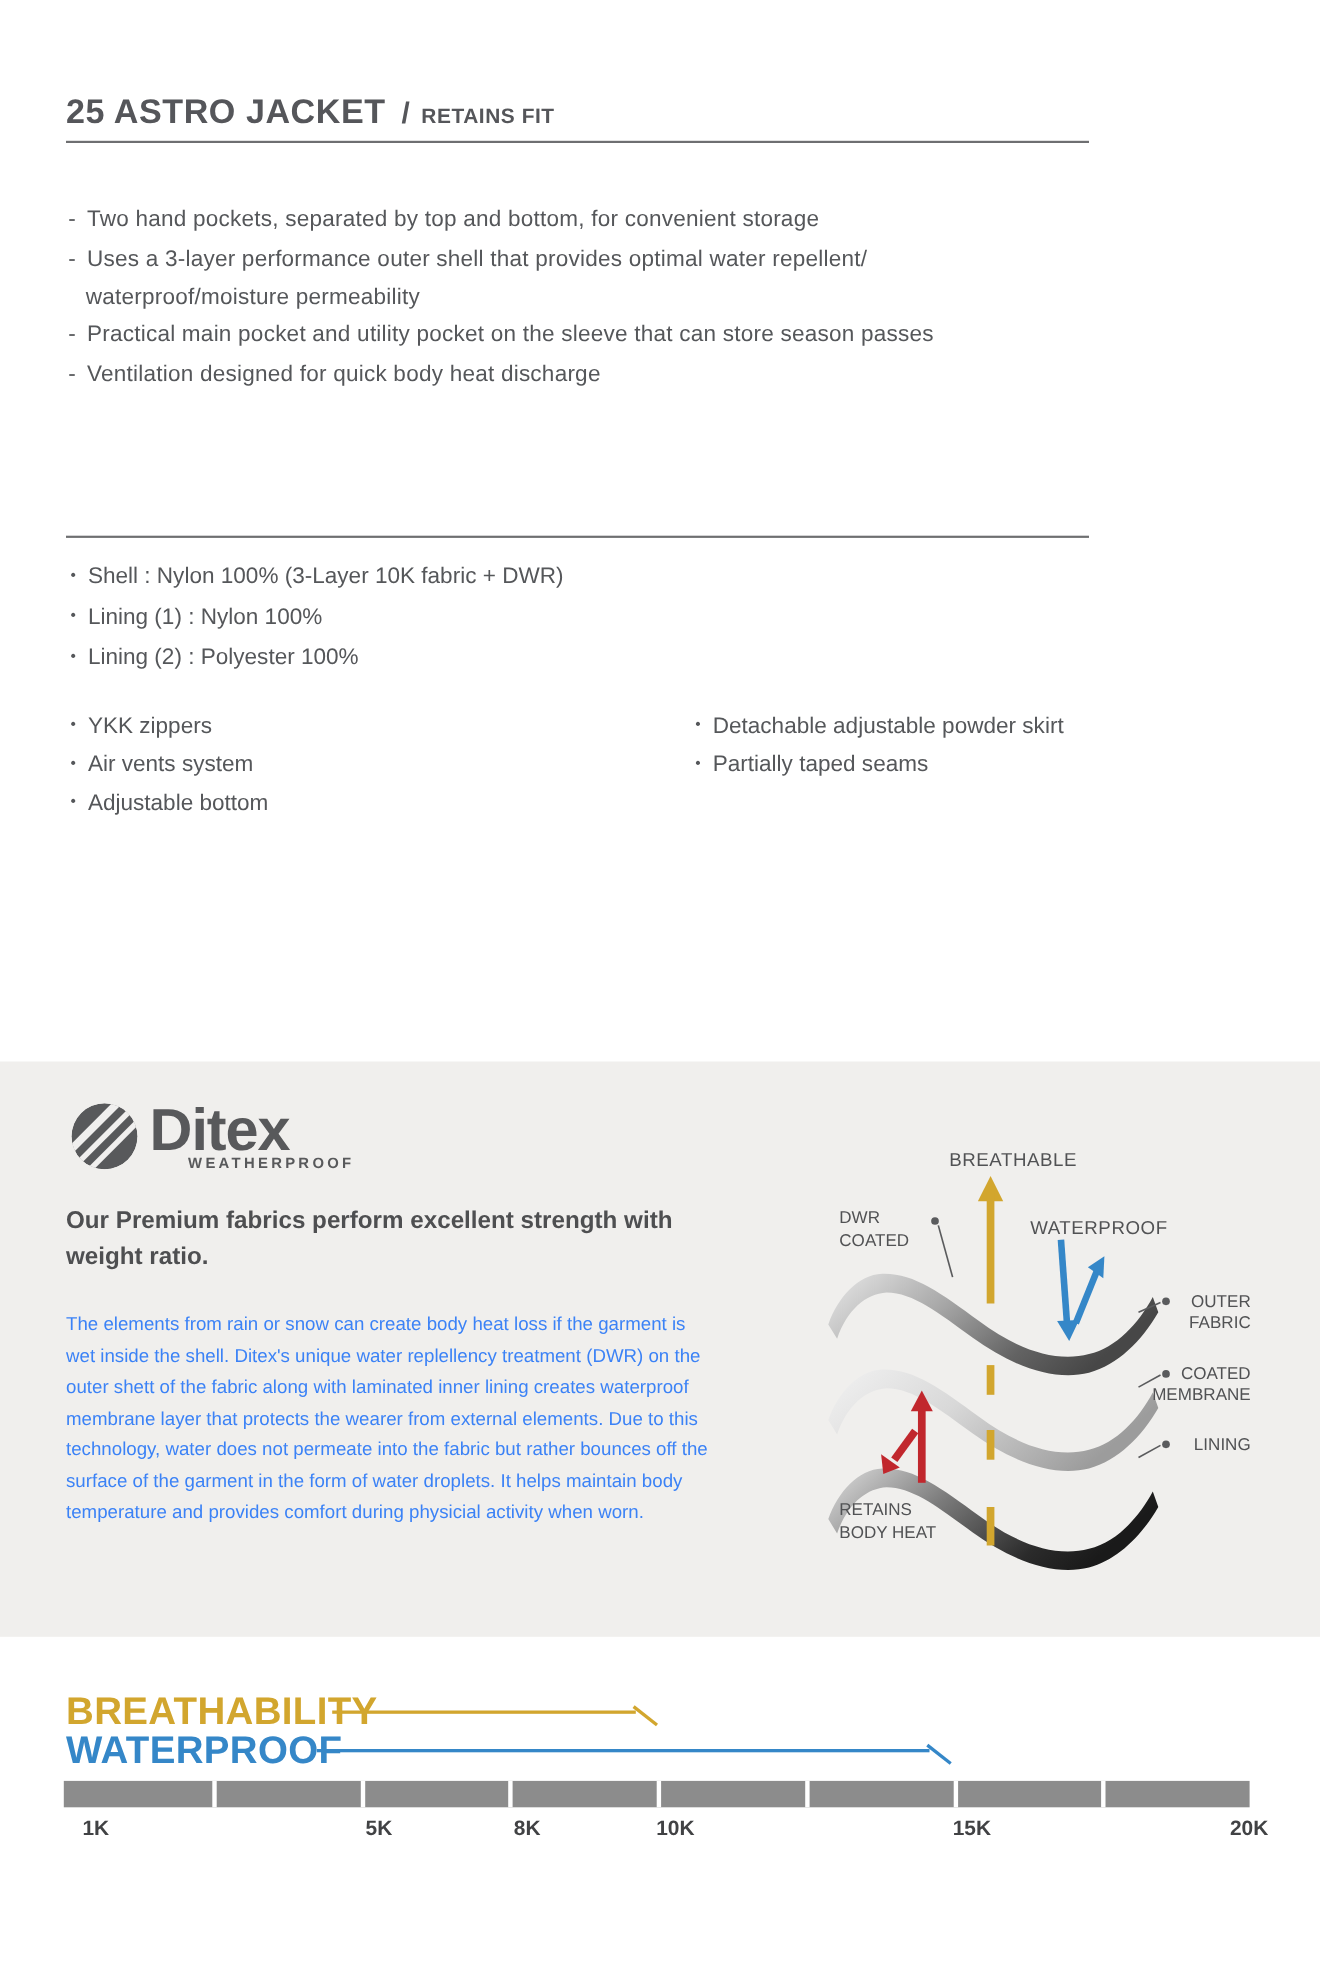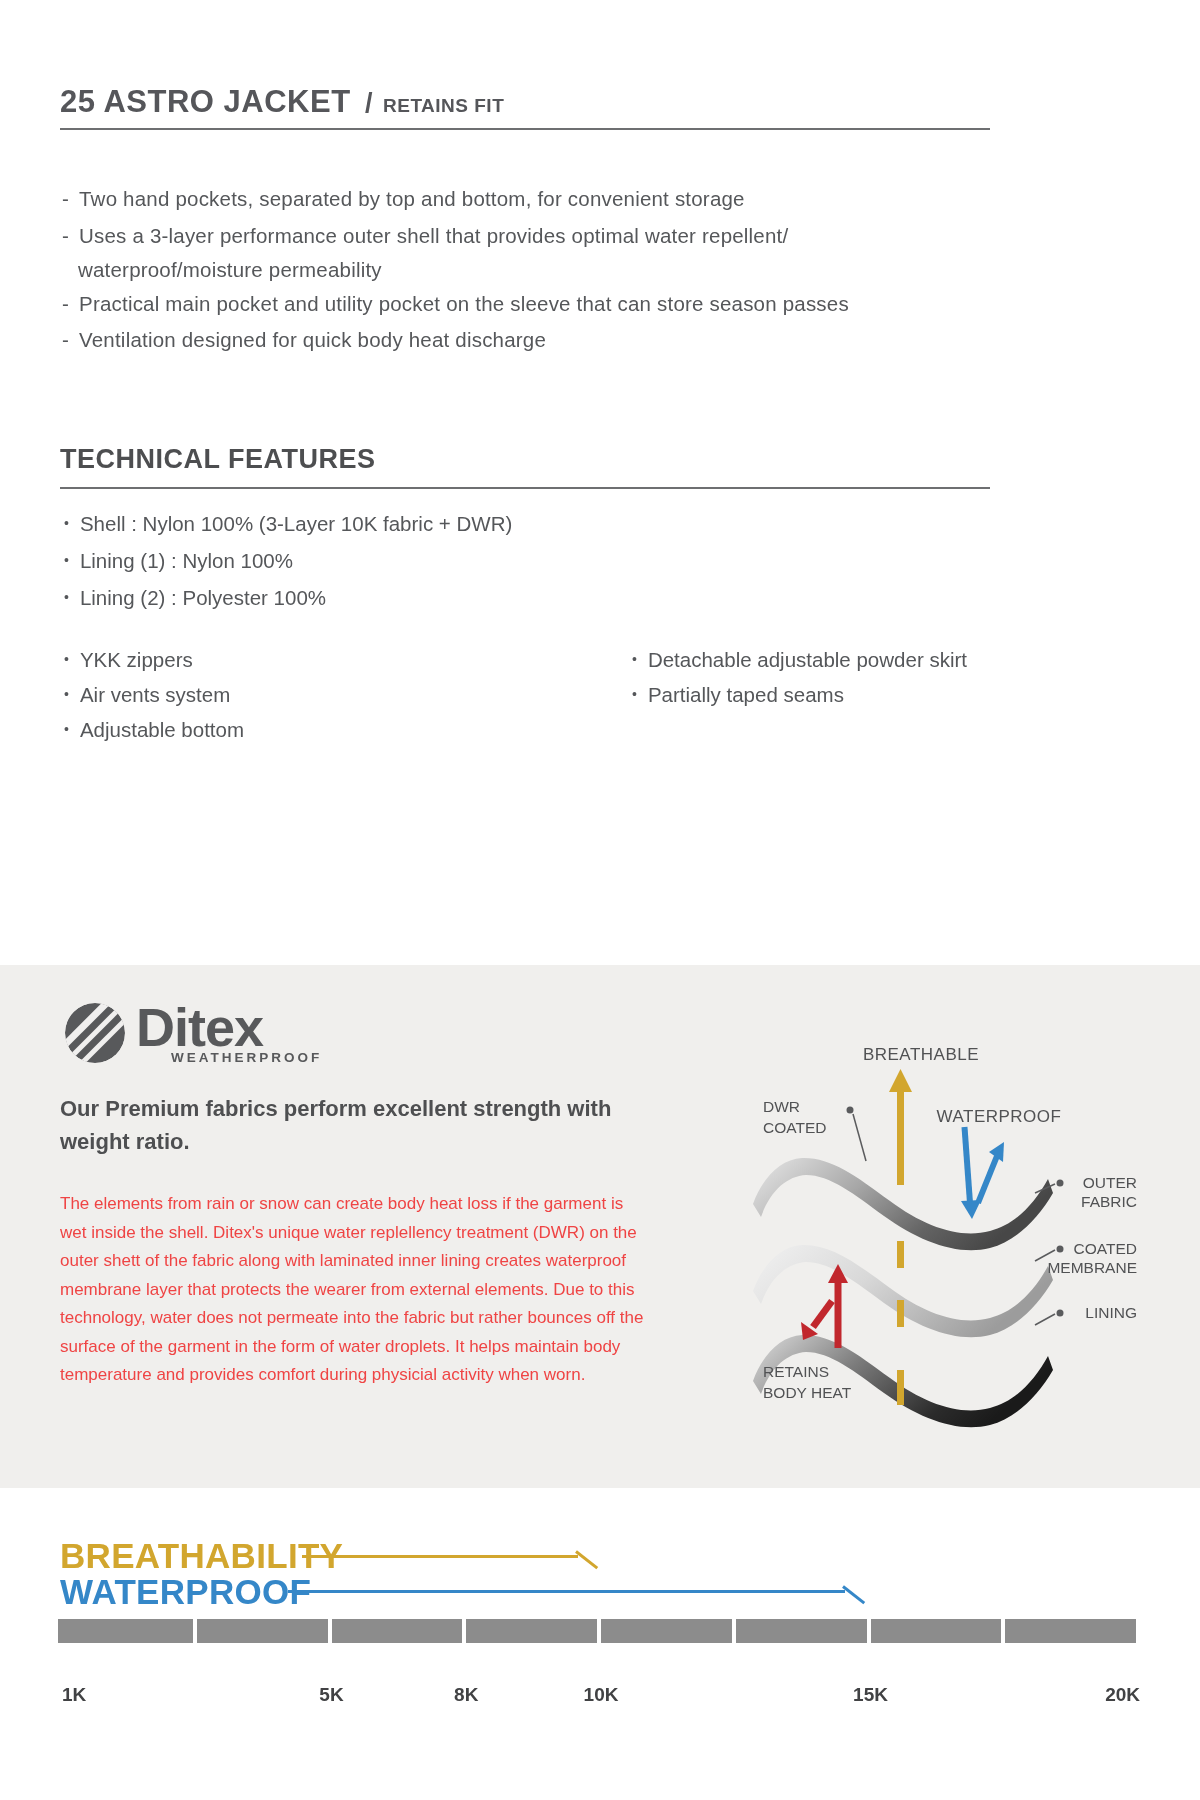--- a/index.html
+++ b/index.html
@@ -29,37 +29,37 @@
   .colL{left:64px;}
   .colR{left:632px;}
   .colitem{white-space:nowrap;font-size:20.5px;color:#55575A;}
 
   
   .band{left:0;top:965px;width:1200px;height:523px;background:#F0EFED;}
   .logo-svg{left:63px;top:1001px;}
   .brand{left:136px;top:996px;font-size:54px;font-weight:bold;color:#58595B;letter-spacing:-1px;}
   .brand-sub{left:139px;top:1050px;font-size:13.5px;font-weight:bold;color:#58595B;letter-spacing:3px;margin-left:32px;}
   .band-heading{left:60px;top:1092px;width:560px;font-size:22px;line-height:33px;font-weight:bold;color:#4E4F51;}
-  .band-body{left:60px;top:1190px;width:588px;font-size:17px;line-height:28.5px;color:#ef4444;}
+  .band-body{left:60px;top:1190px;width:588px;font-size:17px;line-height:28.5px;color:#3b82f6;}
 
   .diagram{left:650px;top:985px;}
   svg text{font-family:"Liberation Sans",sans-serif;fill:#515254;}
 
   
   .b-label{left:60px;font-size:35px;font-weight:bold;letter-spacing:.3px;white-space:nowrap;}
   .gold{color:#D2A62E;}
   .blue{color:#3587C8;}
   .hline{height:3px;}
   .hline.gold-bg{background:#D2A62E;}
   .hline.blue-bg{background:#3587C8;}
   .tail{width:27px;height:3px;transform-origin:left center;transform:rotate(38deg);}
 
   .bar{left:58px;top:1619px;width:1078px;height:24px;background:#8C8C8C;}
   .divider{position:absolute;top:0;width:4px;height:24px;background:#ffffff;}
-  .ticks{left:62px;top:1652px;width:1078px;height:26px;margin-top:32px;}
+  .ticks{left:75px;top:1652px;width:1078px;height:26px;}
   .tick{position:absolute;top:0;font-size:19px;font-weight:bold;color:#414244;transform:translateX(-50%);white-space:nowrap;}
   .tick.first{transform:none;}
   .tick.last{transform:translateX(-100%);}
 </style>
 </head>
 <body>
 
 <div class="page">
 
   <div class="abs title-row">
@@ -68,21 +68,20 @@
     <span class="title-fit">RETAINS FIT</span>
   </div>
   <div class="abs rule rule1"></div>
 
   <div class="abs feat" style="top:187px"><span class="dash">-</span><span>Two hand pockets, separated by top and bottom, for convenient storage</span></div>
   <div class="abs feat" style="top:224px"><span class="dash">-</span><span>Uses a 3-layer performance outer shell that provides optimal water repellent/</span></div>
   <div class="abs feat feat-wrap" style="top:258px"><span>waterproof/moisture permeability</span></div>
   <div class="abs feat" style="top:292px"><span class="dash">-</span><span>Practical main pocket and utility pocket on the sleeve that can store season passes</span></div>
   <div class="abs feat" style="top:328px"><span class="dash">-</span><span>Ventilation designed for quick body heat discharge</span></div>
 
-  <div class="abs tech-heading">TECHNICAL FEATURES</div>
   <div class="abs rule rule2"></div>
 
   <div class="abs mat" style="top:512px"><span class="dot">•</span><span>Shell : Nylon 100% (3-Layer 10K fabric + DWR)</span></div>
   <div class="abs mat" style="top:549px"><span class="dot">•</span><span>Lining (1) : Nylon 100%</span></div>
   <div class="abs mat" style="top:586px"><span class="dot">•</span><span>Lining (2) : Polyester 100%</span></div>
 
   <div class="abs colL colitem" style="top:648px"><span class="dot">•</span><span>YKK zippers</span></div>
   <div class="abs colL colitem" style="top:683px"><span class="dot">•</span><span>Air vents system</span></div>
   <div class="abs colL colitem" style="top:718px"><span class="dot">•</span><span>Adjustable bottom</span></div>
   <div class="abs colR colitem" style="top:648px"><span class="dot">•</span><span>Detachable adjustable powder skirt</span></div>

